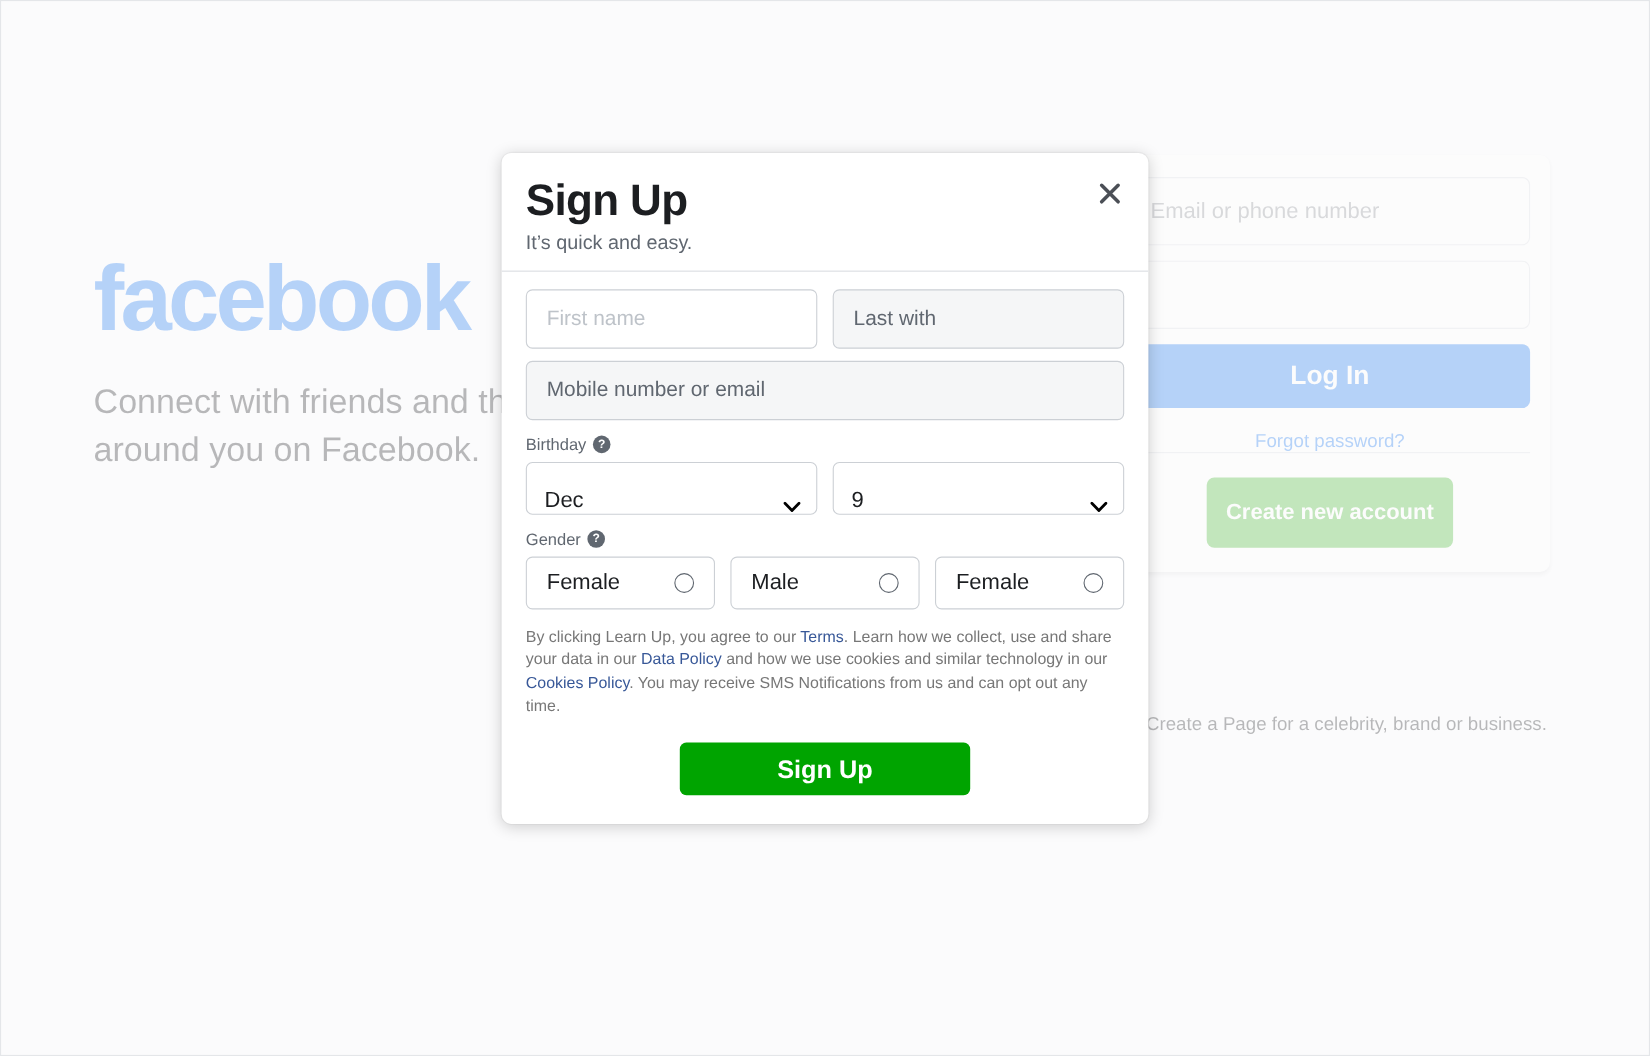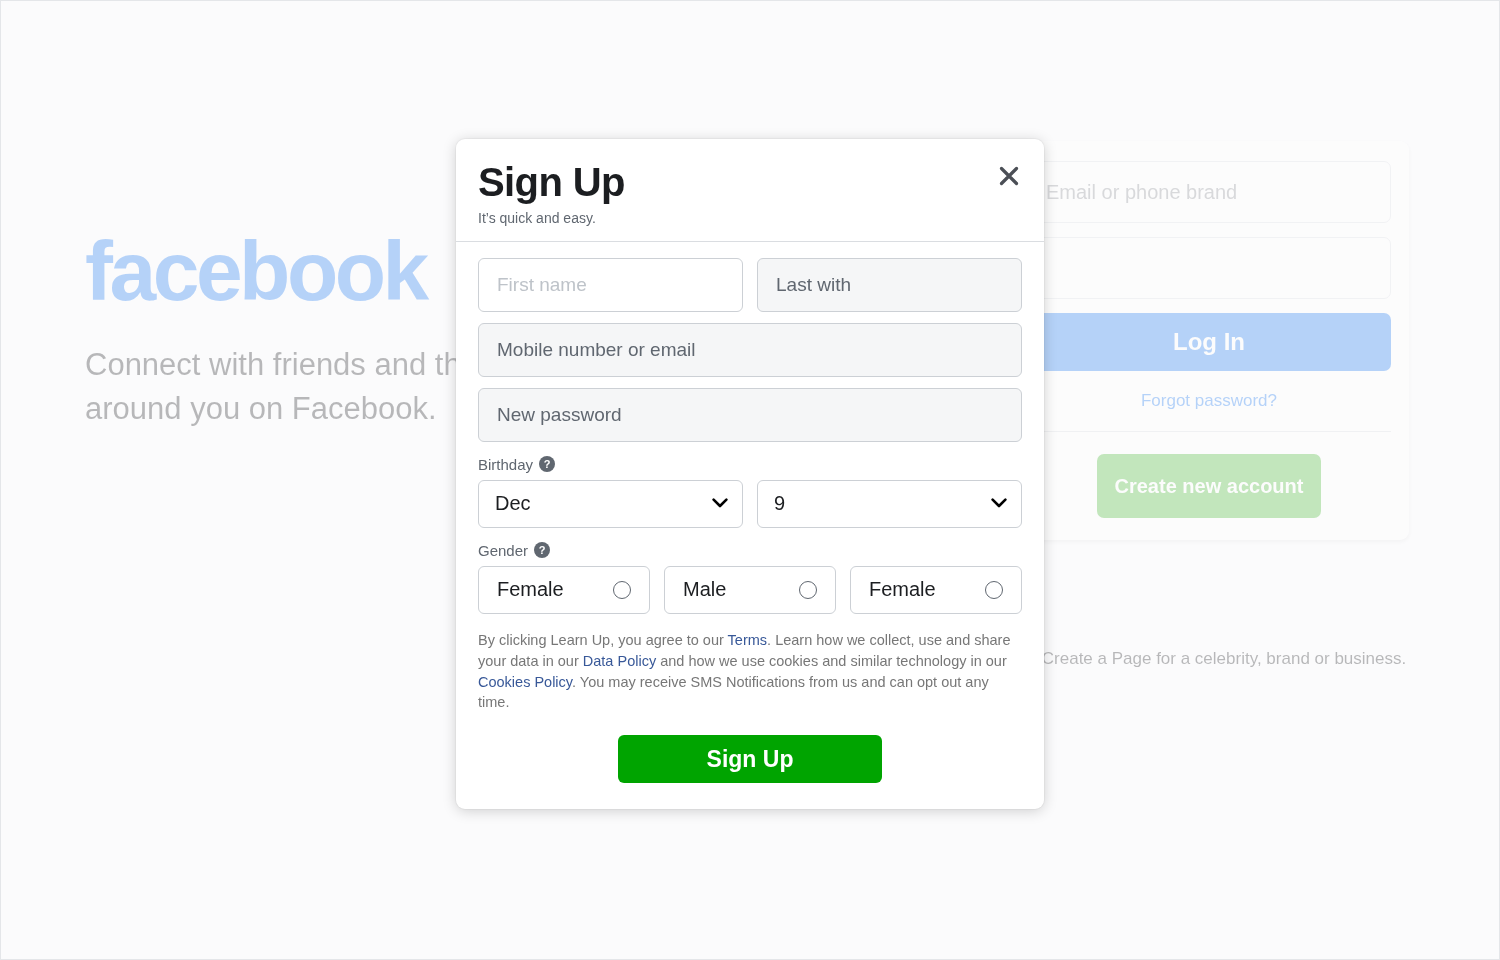--- a/index.html
+++ b/index.html
@@ -83,21 +83,20 @@
     display: flex;
     align-items: center;
     justify-content: center;
     margin-top: 6px;
   }
   #bg-forgot {
     text-align: center;
     color: #1877f2;
     font-size: 17px;
     margin-top: 20px;
-    margin-bottom: 20px;
   }
   #bg-divider {
     height: 1px;
     background: #dadde1;
     margin: 0 0 22px 0;
   }
   #bg-create-wrap { display: flex; justify-content: center; }
   #bg-create-btn {
     background: #42b72a;
     color: #fff;
@@ -138,21 +137,21 @@
   }
   #modal-title {
     font-size: 40px;
     font-weight: 700;
     color: #1c1e21;
     line-height: 1.05;
     letter-spacing: -0.6px;
     margin: 0;
   }
   #modal-subtitle {
-    font-size: 14px;
+    font-size: 18px;
     color: #606770;
     margin: 7px 0 0 0;
     line-height: 1.2;
   }
   #close-btn {
     position: absolute;
     right: 18px;
     top: 20px;
     width: 34px;
     height: 34px;
@@ -210,21 +209,21 @@
   }
 
   .selects { display: flex; gap: 14px; }
   .select-box {
     flex: 1;
     height: 48px;
     border: 1px solid #ccd0d5;
     border-radius: 6px;
     background: #fff;
     display: flex;
-    align-items: center;
+    align-items: flex-end;
     justify-content: space-between;
     padding: 0 14px 0 16px;
     font-size: 20px;
     color: #1c1e21;
     cursor: pointer;
   }
   .chev { flex-shrink: 0; margin-left: 8px; }
 
   .genders { display: flex; gap: 14px; }
   .gender-box {
@@ -278,21 +277,21 @@
 <div id="canvas">
 
   <div id="bg-page">
 
     <div id="bg-left">
       <div id="bg-logo">facebook</div>
       <div id="bg-tagline">Connect with friends and the world around you on Facebook.</div>
     </div>
 
     <div id="bg-card">
-      <div class="bg-input">Email or phone brand</div>
+      <div class="bg-input">Email or phone number</div>
       <div class="bg-input" style="color:transparent;">Password</div>
       <div id="bg-login-btn">Log In</div>
       <div id="bg-forgot">Forgot password?</div>
       <div id="bg-divider"></div>
       <div id="bg-create-wrap">
         <div id="bg-create-btn">Create new account</div>
       </div>
     </div>
 
     <div id="bg-celeb">Create a Page for a celebrity, brand or business.</div>
@@ -314,23 +313,20 @@
 
       <div class="row">
         <div class="field focused half">First name</div>
         <div class="field half">Last with</div>
       </div>
 
       <div class="row">
         <div class="field">Mobile number or email</div>
       </div>
 
-      <div class="row">
-        <div class="field">New password</div>
-      </div>
 
       <div class="group-label">
         <span>Birthday</span>
         <span class="help-icon">?</span>
       </div>
       <div class="selects">
         <div class="select-box">
           <span>Dec</span>
           <svg class="chev" width="16" height="11" viewBox="0 0 16 11">
             <path d="M1.6 1.6 L8 8 L14.4 1.6" stroke="#000" stroke-width="2.6" fill="none" stroke-linecap="round" stroke-linejoin="round"></path>

